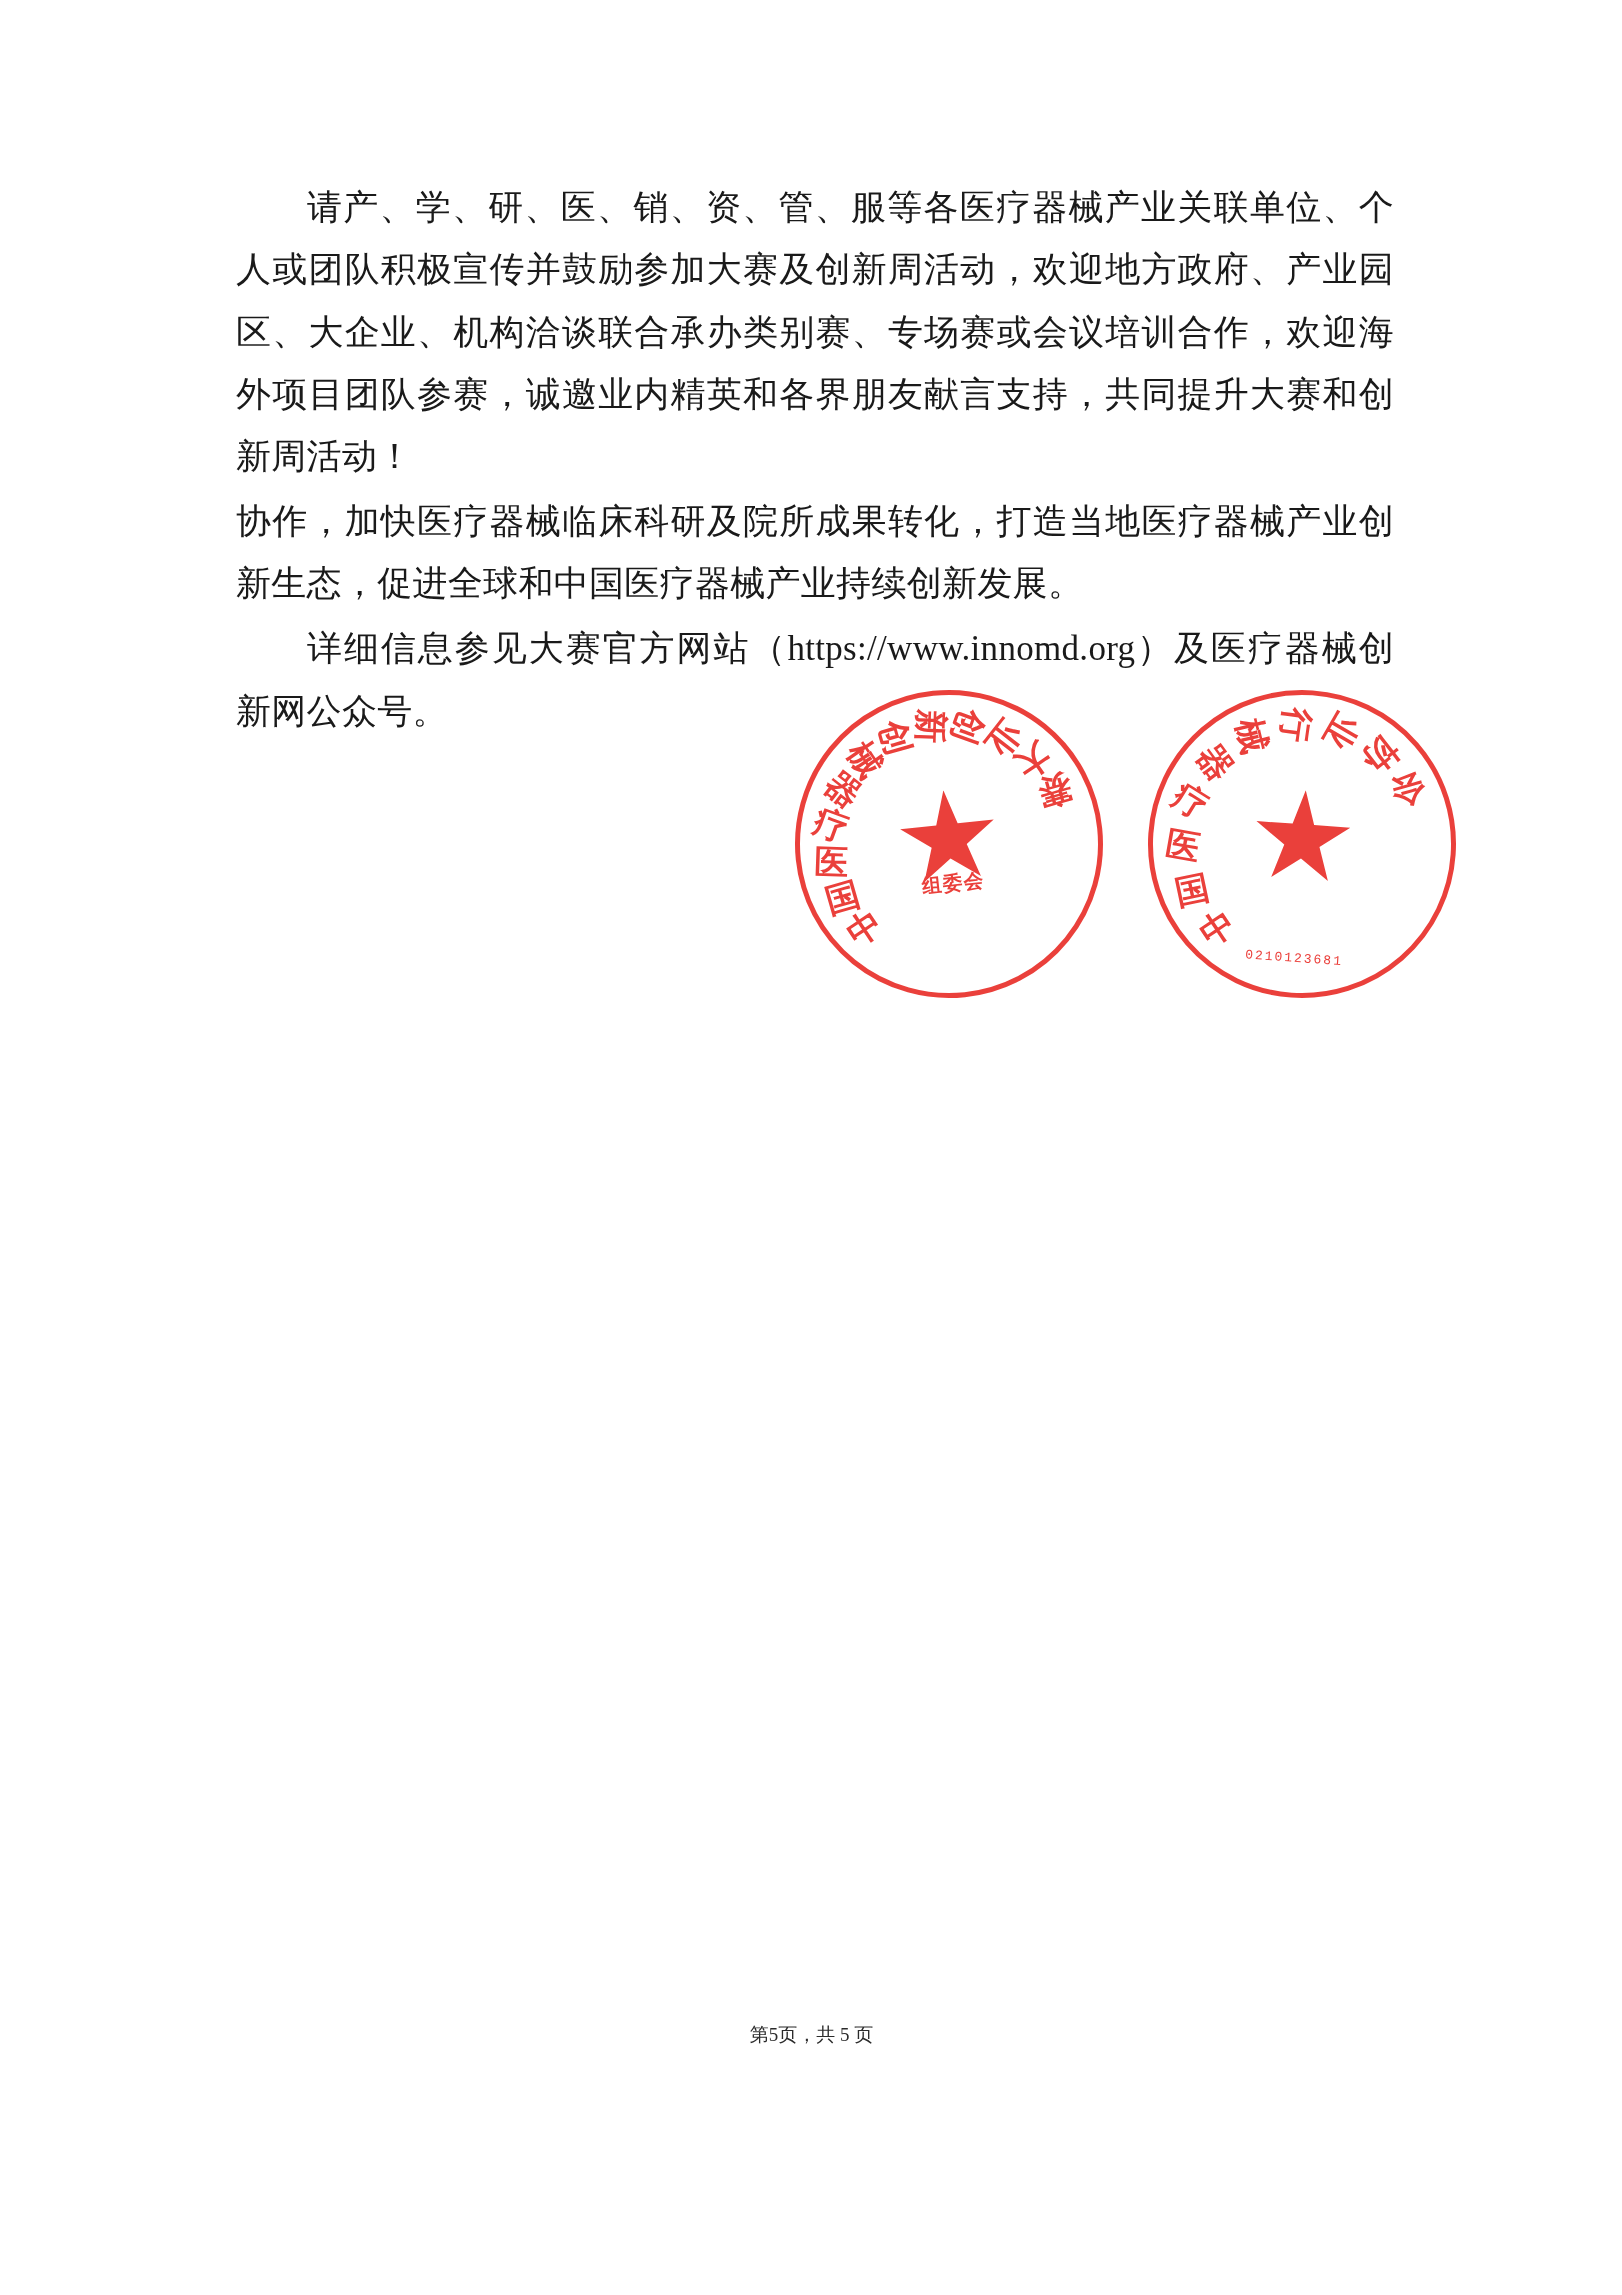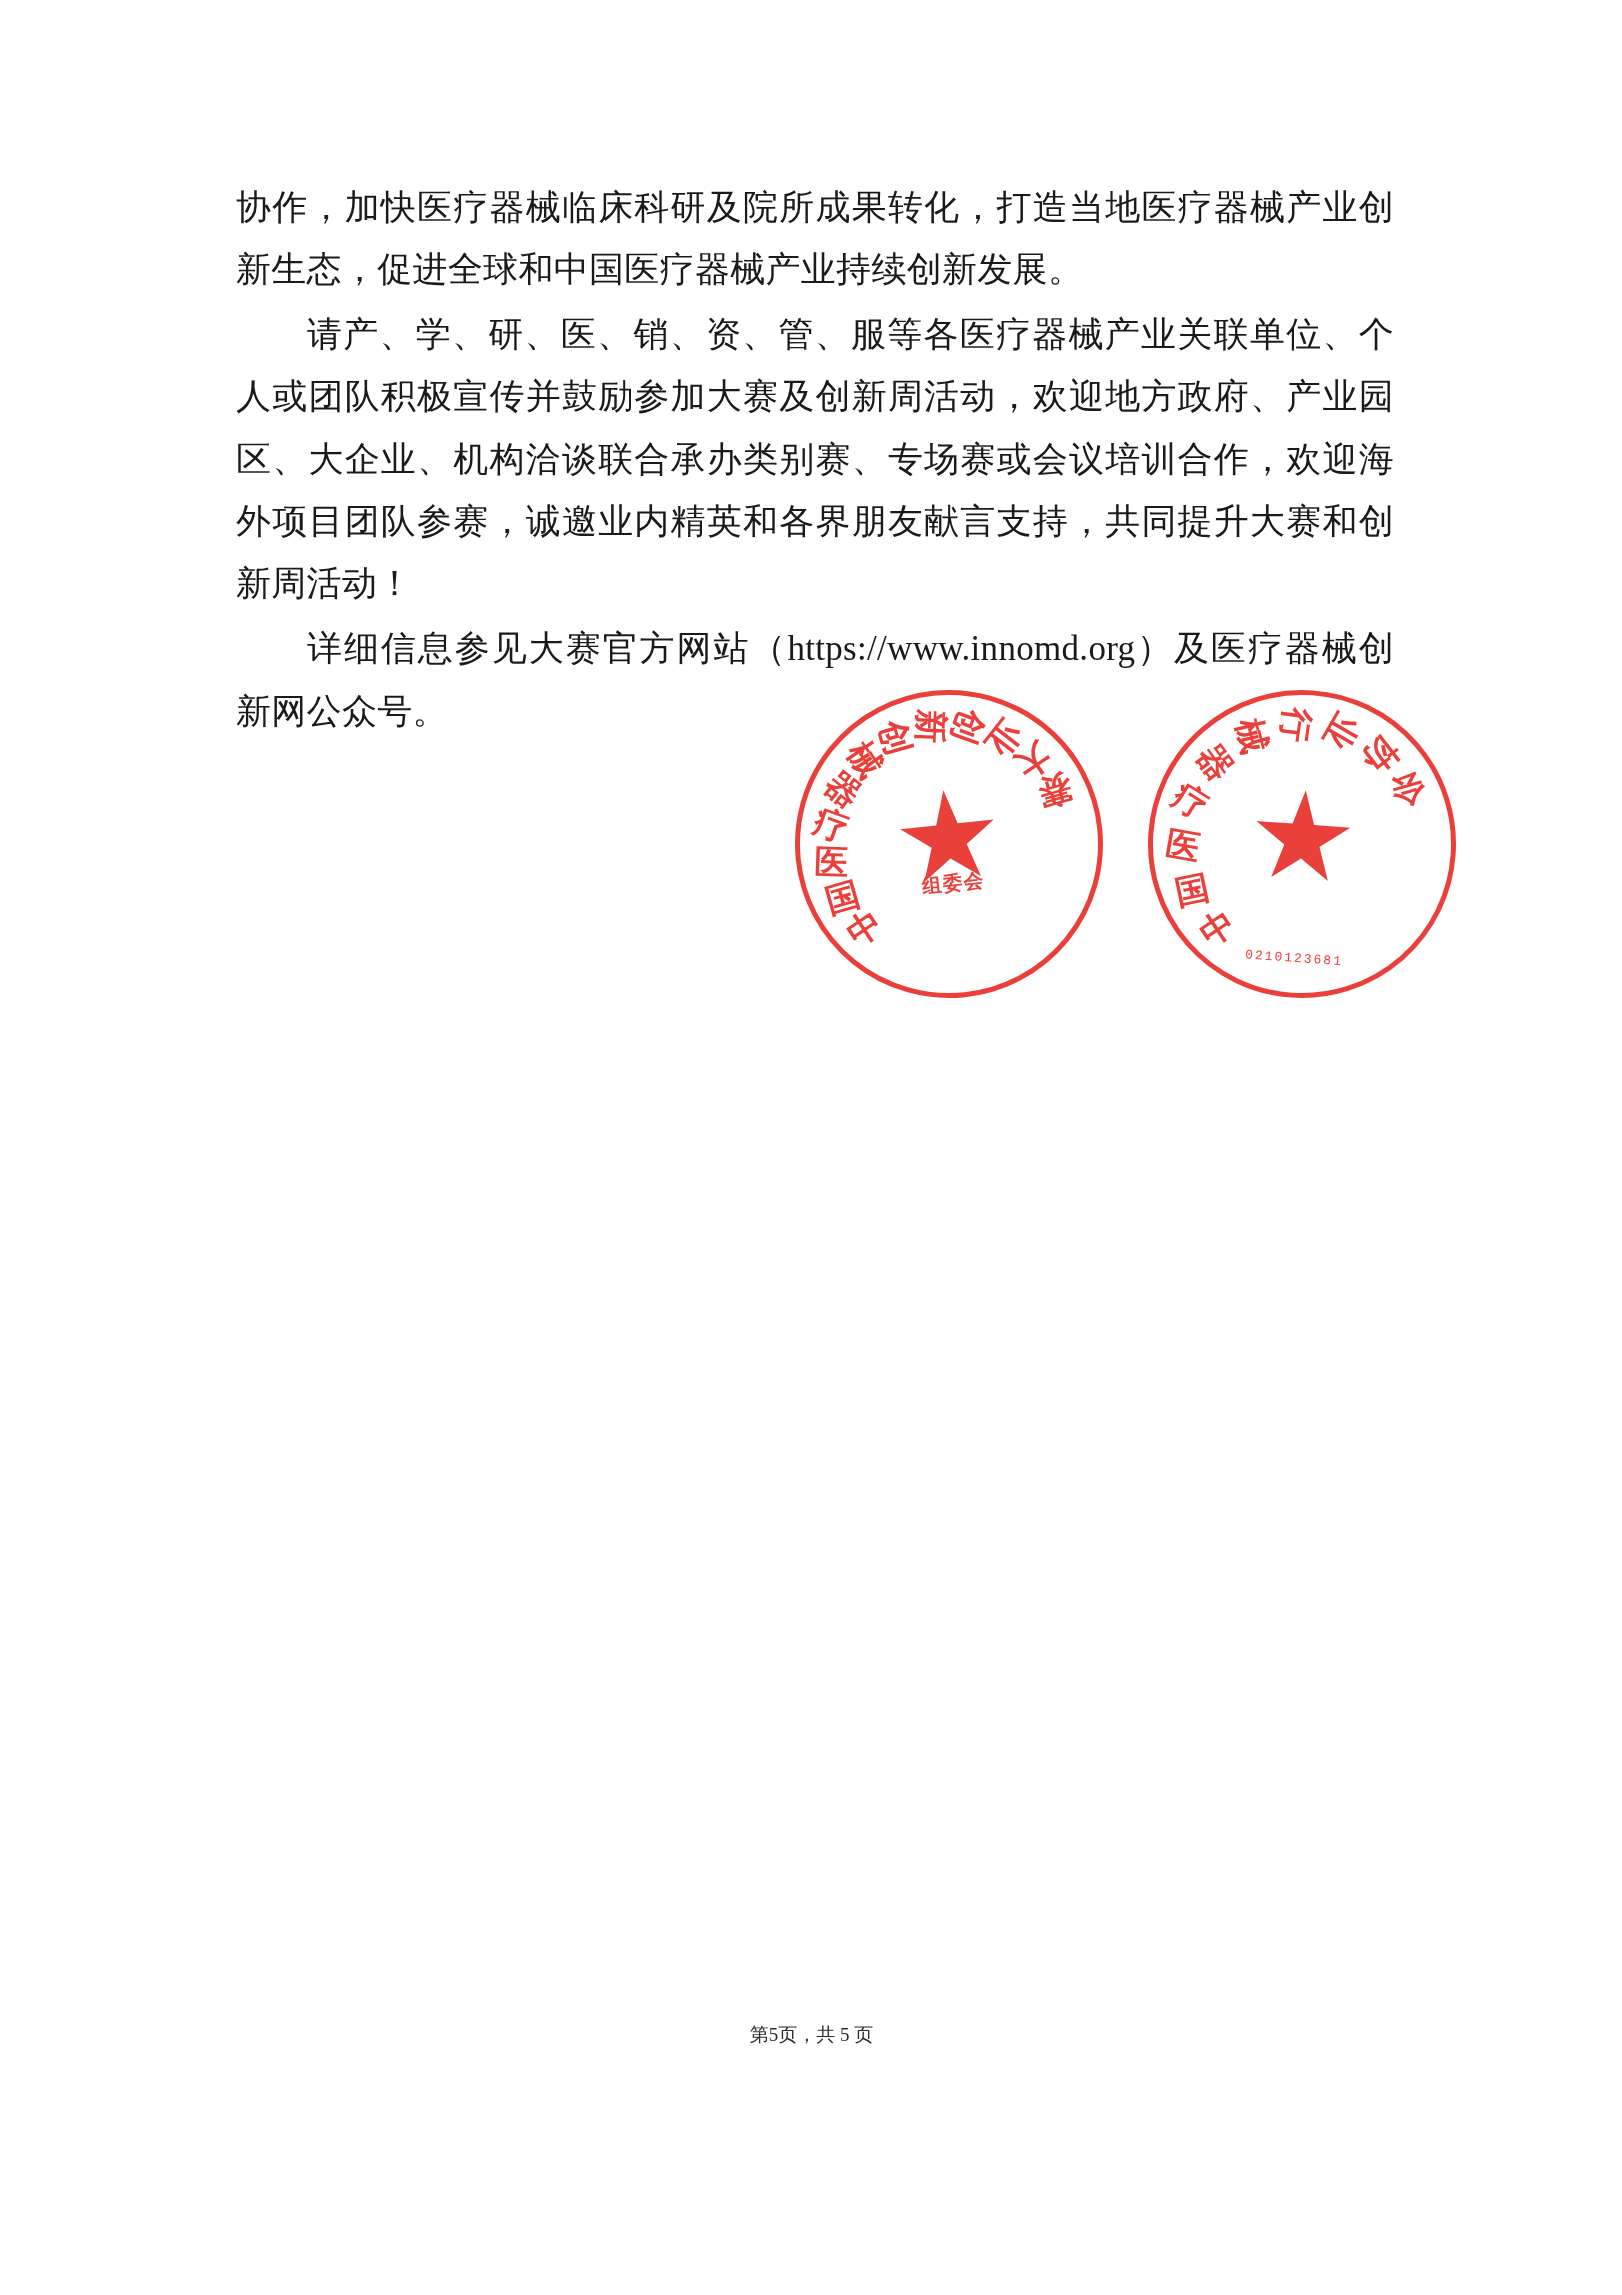--- a/index.html
+++ b/index.html
@@ -139,22 +139,22 @@
     color: #2b2b2b;
     font-family: "Liberation Serif", serif;
   }
 </style>
 </head>
 <body>
 
 <div class="page">
 
   <div class="content">
+    <p class="para indent">请产、学、研、医、销、资、管、服等各医疗器械产业关联单位、个人或团队积极宣传并鼓励参加大赛及创新周活动，欢迎地方政府、产业园区、大企业、机构洽谈联合承办类别赛、专场赛或会议培训合作，欢迎海外项目团队参赛，诚邀业内精英和各界朋友献言支持，共同提升大赛和创新周活动！</p>
     <p class="para">协作，加快医疗器械临床科研及院所成果转化，打造当地医疗器械产业创新生态，促进全球和中国医疗器械产业持续创新发展。</p>
-    <p class="para indent">请产、学、研、医、销、资、管、服等各医疗器械产业关联单位、个人或团队积极宣传并鼓励参加大赛及创新周活动，欢迎地方政府、产业园区、大企业、机构洽谈联合承办类别赛、专场赛或会议培训合作，欢迎海外项目团队参赛，诚邀业内精英和各界朋友献言支持，共同提升大赛和创新周活动！</p>
     <p class="para indent">详细信息参见大赛官方网站（https://www.innomd.org）及医疗器械创新网公众号。</p>
   </div>
 
   <div class="stamp stamp-left">
     <div class="ring-text">
       <span style="transform: rotate(-118deg) translate(0,-134px) rotate(90deg);">中</span>
       <span style="transform: rotate(-100deg) translate(0,-134px) rotate(90deg);">国</span>
       <span style="transform: rotate(-82deg) translate(0,-134px) rotate(90deg);">医</span>
       <span style="transform: rotate(-64deg) translate(0,-134px) rotate(90deg);">疗</span>
       <span style="transform: rotate(-46deg) translate(0,-134px) rotate(90deg);">器</span>

